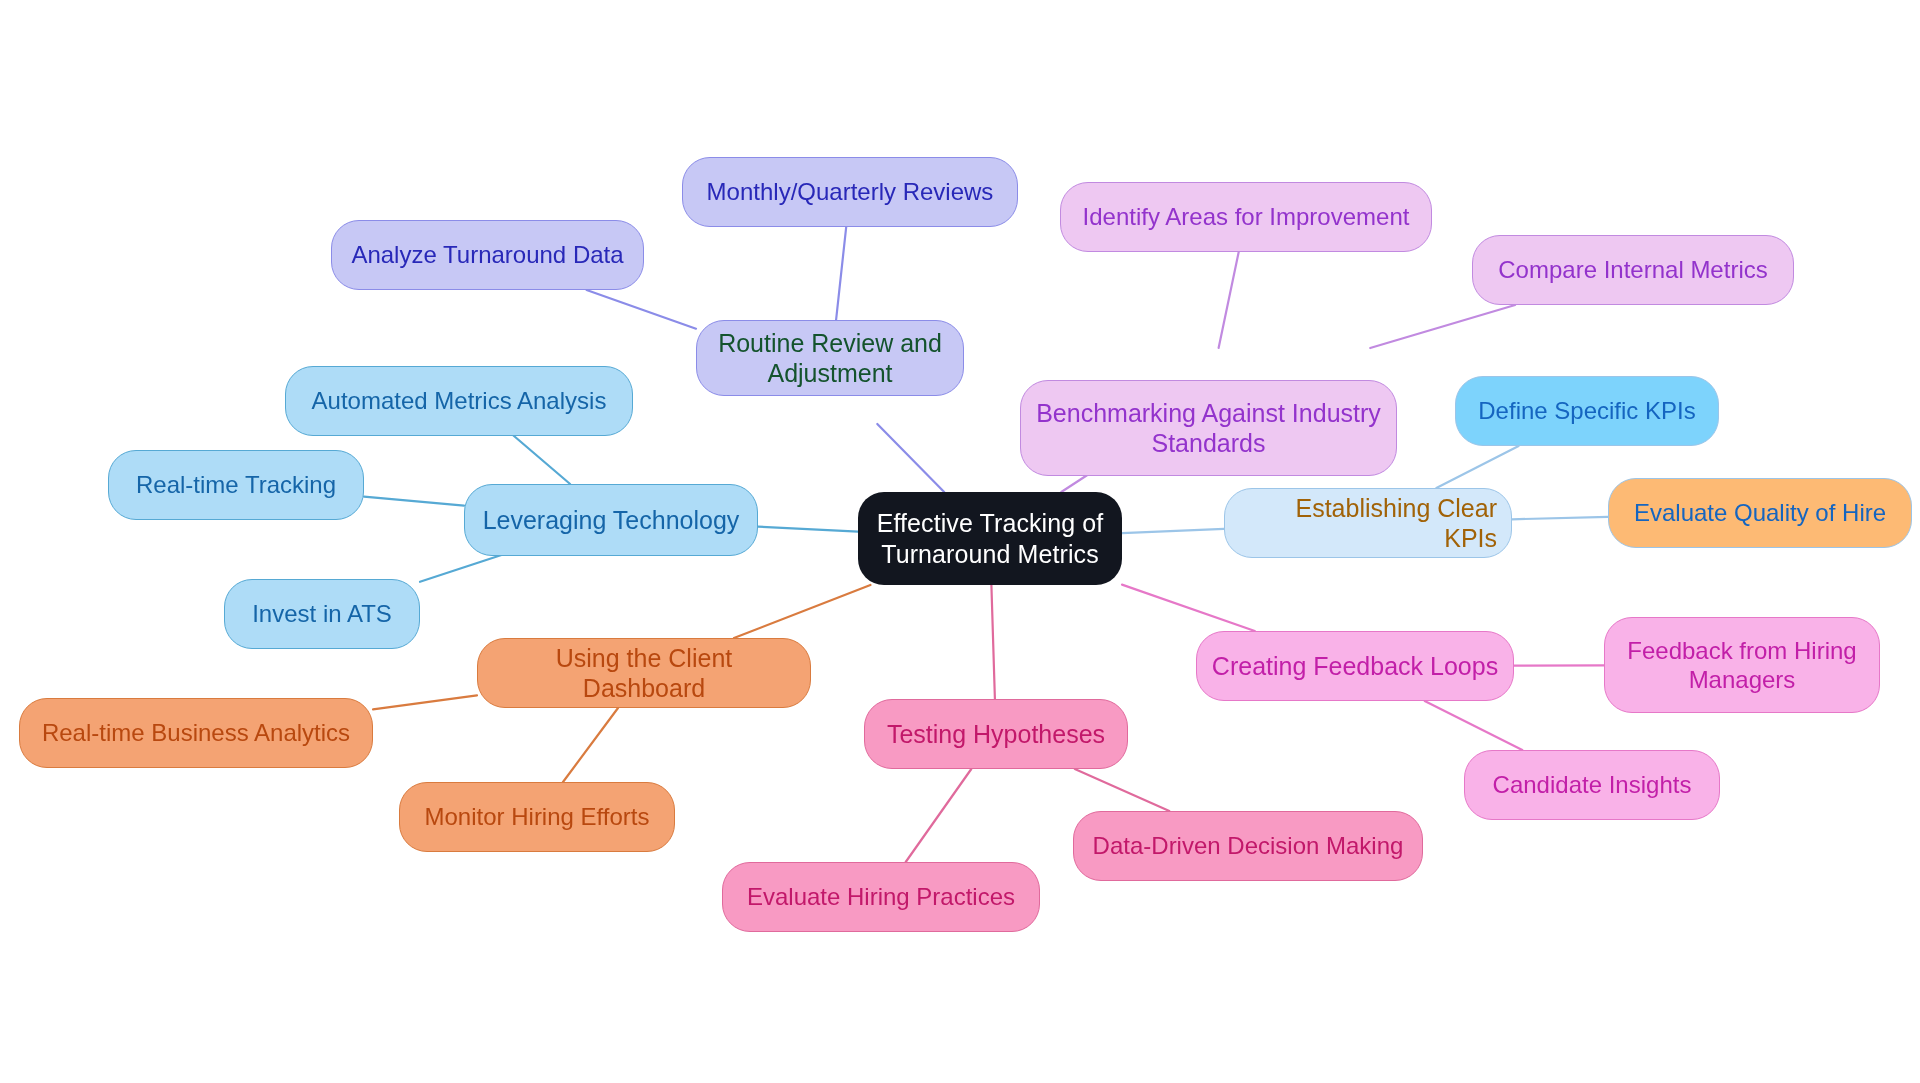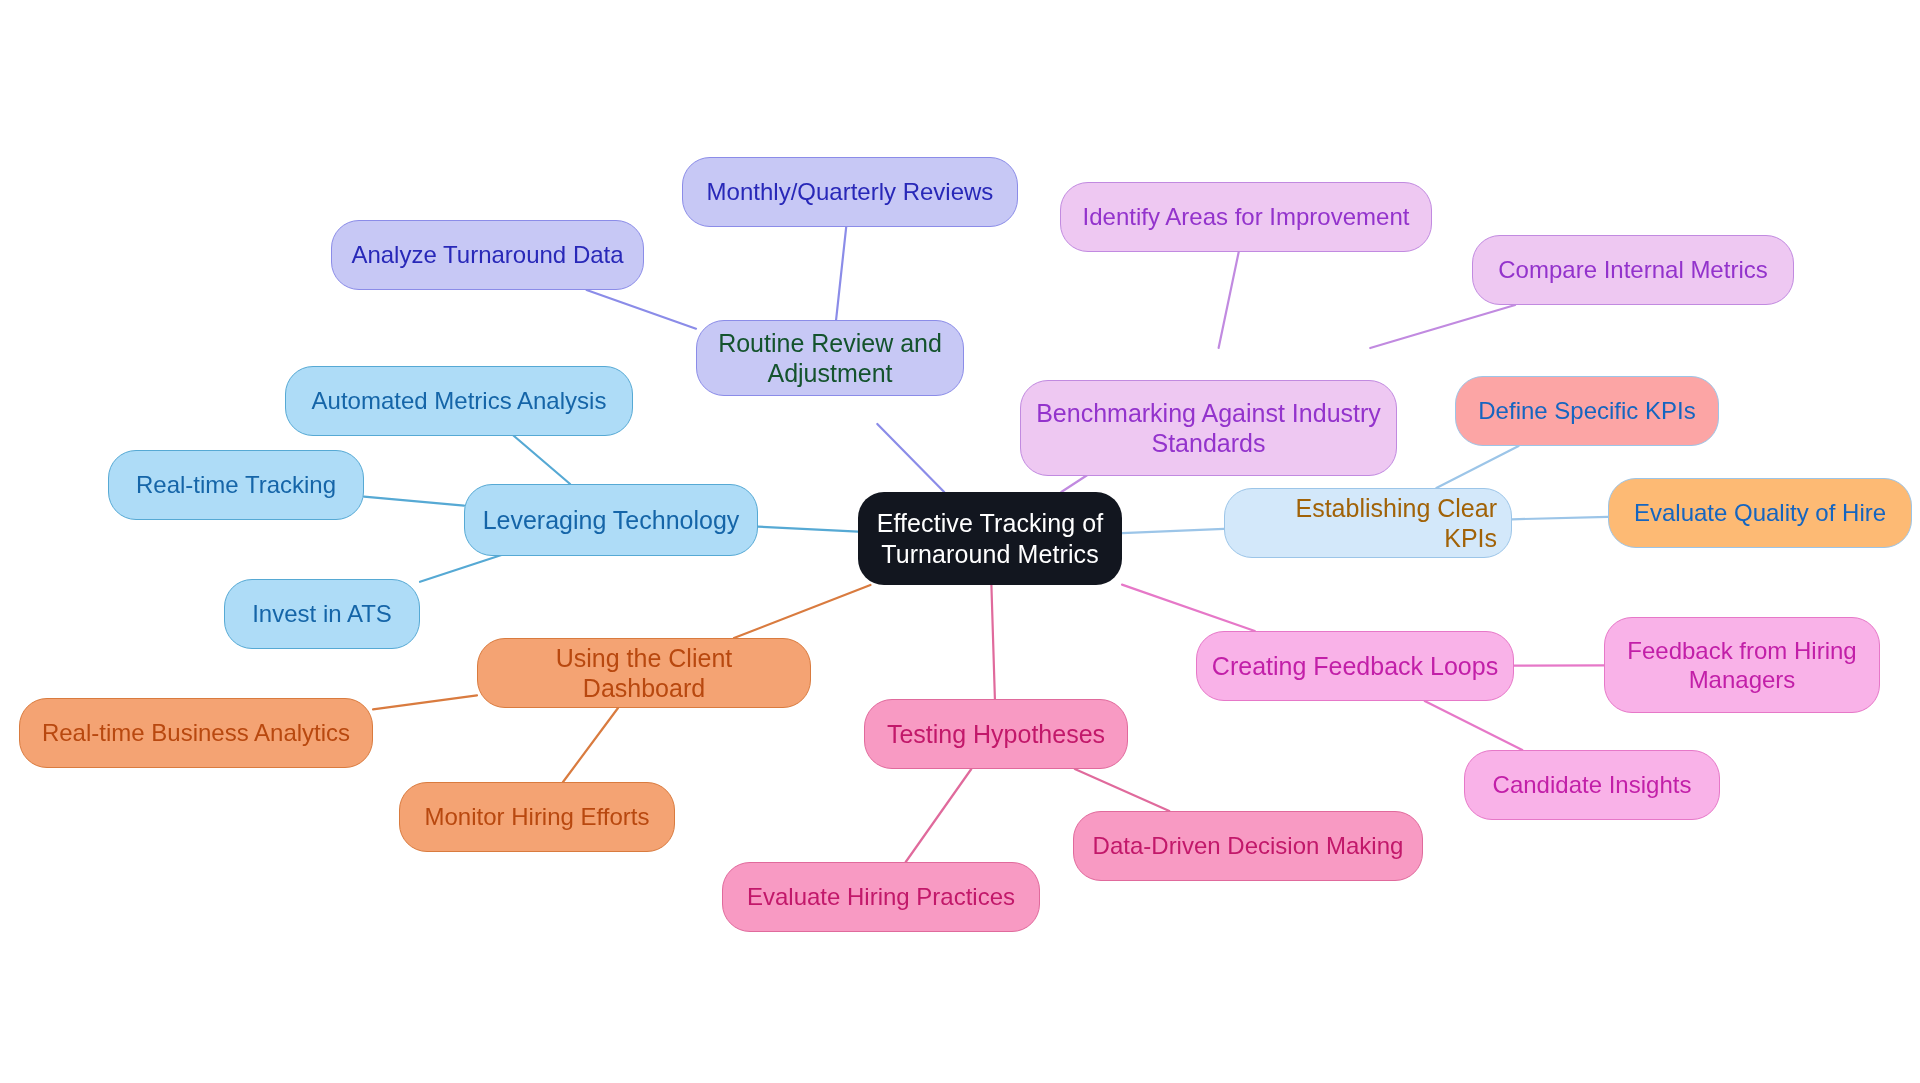--- a/index.html
+++ b/index.html
@@ -89,21 +89,21 @@
       <div class="node lvl2" style="left: 331px; top: 220px; width: 313px; height: 70px; background: rgb(199, 200, 245); border-color: rgb(139, 140, 232); color: rgb(40, 40, 184);"><span>Analyze Turnaround Data</span></div>
       <div class="node lvl1" style="left: 464px; top: 484px; width: 294px; height: 72px; background: rgb(174, 220, 247); border-color: rgb(86, 169, 212); color: rgb(21, 101, 168);"><span>Leveraging Technology</span></div>
       <div class="node lvl2" style="left: 285px; top: 354px; width: 348px; height: 70px; background: rgb(174, 220, 247); border-color: rgb(86, 169, 212); color: rgb(21, 101, 168); margin-top: 12px;"><span>Automated Metrics Analysis</span></div>
       <div class="node lvl2" style="left: 108px; top: 450px; width: 256px; height: 70px; background: rgb(174, 220, 247); border-color: rgb(86, 169, 212); color: rgb(21, 101, 168);"><span>Real-time Tracking</span></div>
       <div class="node lvl2" style="left: 224px; top: 579px; width: 196px; height: 70px; background: rgb(174, 220, 247); border-color: rgb(86, 169, 212); color: rgb(21, 101, 168);"><span>Invest in ATS</span></div>
       <div class="node lvl1" style="left: 1020px; top: 348px; width: 377px; height: 96px; background: rgb(238, 200, 242); border-color: rgb(193, 138, 224); color: rgb(147, 51, 204); margin-top: 32px;"><span>Benchmarking Against Industry
 Standards</span></div>
       <div class="node lvl2" style="left: 1060px; top: 182px; width: 372px; height: 70px; background: rgb(238, 200, 242); border-color: rgb(193, 138, 224); color: rgb(147, 51, 204);"><span>Identify Areas for Improvement</span></div>
       <div class="node lvl2" style="left: 1472px; top: 235px; width: 322px; height: 70px; background: rgb(238, 200, 242); border-color: rgb(193, 138, 224); color: rgb(147, 51, 204);"><span>Compare Internal Metrics</span></div>
       <div class="node lvl1" style="left: 1224px; top: 488px; width: 288px; height: 70px; background: rgb(211, 232, 250); border-color: rgb(156, 197, 232); color: #a16207; text-align: right;"><span>Establishing Clear KPIs</span></div>
-      <div class="node lvl2" style="left: 1455px; top: 376px; width: 264px; height: 70px; background: #fca5a5; border-color: rgb(156, 197, 232); color: rgb(21, 101, 192);"><span>Define Specific KPIs</span></div>
+      <div class="node lvl2" style="left: 1455px; top: 376px; width: 264px; height: 70px; background: #7dd3fc; border-color: rgb(156, 197, 232); color: rgb(21, 101, 192);"><span>Define Specific KPIs</span></div>
       <div class="node lvl2" style="left: 1608px; top: 478px; width: 304px; height: 70px; background: #fdba74; border-color: rgb(156, 197, 232); color: rgb(21, 101, 192);"><span>Evaluate Quality of Hire</span></div>
       <div class="node lvl1" style="left: 1196px; top: 631px; width: 318px; height: 70px; background: rgb(249, 178, 232); border-color: rgb(230, 120, 200); color: rgb(194, 31, 168);"><span>Creating Feedback Loops</span></div>
       <div class="node lvl2" style="left: 1604px; top: 617px; width: 276px; height: 96px; background: rgb(249, 178, 232); border-color: rgb(230, 120, 200); color: rgb(194, 31, 168);"><span>Feedback from Hiring
 Managers</span></div>
       <div class="node lvl2" style="left: 1464px; top: 750px; width: 256px; height: 70px; background: rgb(249, 178, 232); border-color: rgb(230, 120, 200); color: rgb(194, 31, 168);"><span>Candidate Insights</span></div>
       <div class="node lvl1" style="left: 864px; top: 699px; width: 264px; height: 70px; background: rgb(248, 154, 195); border-color: rgb(224, 106, 156); color: rgb(194, 24, 106);"><span>Testing Hypotheses</span></div>
       <div class="node lvl2" style="left: 1073px; top: 811px; width: 350px; height: 70px; background: rgb(248, 154, 195); border-color: rgb(224, 106, 156); color: rgb(194, 24, 106);"><span>Data-Driven Decision Making</span></div>
       <div class="node lvl2" style="left: 722px; top: 862px; width: 318px; height: 70px; background: rgb(248, 154, 195); border-color: rgb(224, 106, 156); color: rgb(194, 24, 106);"><span>Evaluate Hiring Practices</span></div>
       <div class="node lvl1" style="left: 477px; top: 638px; width: 334px; height: 70px; background: rgb(244, 163, 115); border-color: rgb(217, 123, 63); color: rgb(184, 72, 15);"><span>Using the Client Dashboard</span></div>
       <div class="node lvl2" style="left: 19px; top: 698px; width: 354px; height: 70px; background: rgb(244, 163, 115); border-color: rgb(217, 123, 63); color: rgb(184, 72, 15);"><span>Real-time Business Analytics</span></div>

